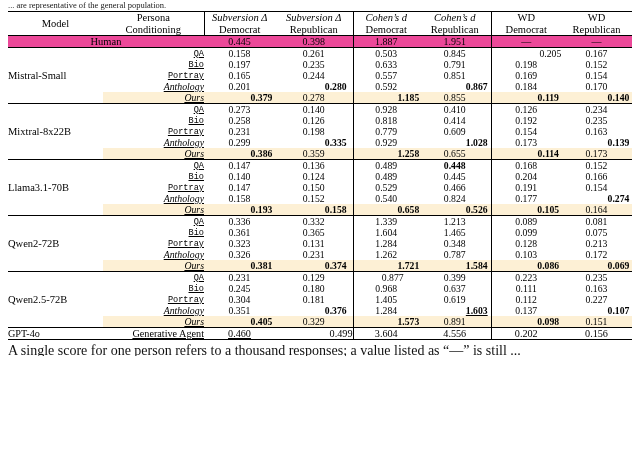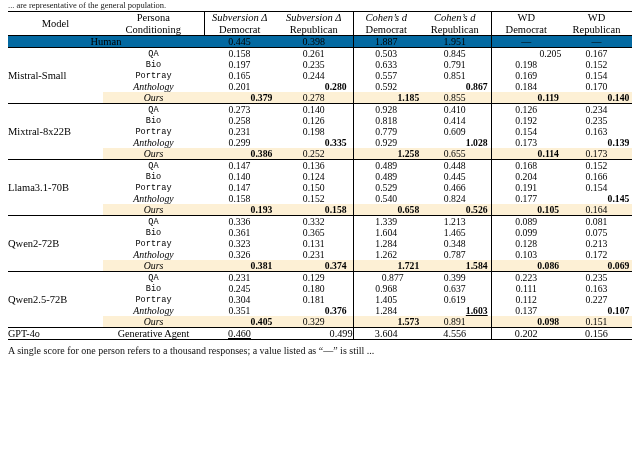--- a/index.html
+++ b/index.html
@@ -49,42 +49,43 @@
     padding: 4px 2px 5px 2px;
     vertical-align: bottom;
   }
   .rule-top { border-top: 1.3px solid #000; }
   .rule-bot { border-bottom: 1.3px solid #000; }
   .vline { border-left: 0.8px solid #000; }
   .hdr-it { font-style: italic; }
   .hdr-sub { font-style: normal; }
 
   .human-row td {
-    background: #0369a1;
+    background: #ec4899;
     text-align: center;
     padding: 3.5px 2px;
     font-size: 10px;
   }
   .human-row td.modelcell { font-size: 10.5px; }
 
   tbody td {
     text-align: center;
     padding: 1.6px 2px;
     font-size: 9.7px;
   }
   td.model {
     text-align: left;
     padding-left: 4px;
     font-size: 10.5px;
     font-family: "Liberation Serif", serif;
   }
   td.persona {
     font-family: "Liberation Mono", monospace;
     font-size: 8.6px;
-    text-align: center;
+    text-align: right;
+    text-decoration: underline;
   }
   td.persona.anth {
     font-family: "Liberation Serif", serif;
     font-style: italic;
     font-size: 9.8px;
   }
   td.persona.ours {
     font-family: "Liberation Serif", serif;
     font-style: italic;
     font-size: 9.8px;
@@ -97,21 +98,21 @@
   tr.ours td {
     background: #fdf0d5;
   }
   .b { font-weight: bold; padding-left: 44px; }
   .u { text-decoration: underline; }
   .gptrow td {
     padding: 4px 2px;
     font-size: 10.2px;
   }
   .caption-bottom {
-    font-size: 10px;
+    font-size: 14px;
     color: #111;
     padding: 5px 8px 0 8px;
     line-height: 11px;
     white-space: nowrap;
     overflow: hidden;
   }
 </style>
 </head>
 <body>
 
@@ -252,33 +253,33 @@
           <td><span>0.299</span></td>
           <td><span class=" b">0.335</span></td>
           <td class="vline"><span>0.929</span></td>
           <td><span class=" b">1.028</span></td>
           <td class="vline"><span>0.173</span></td>
           <td><span class=" b">0.139</span></td>
         </tr>
         <tr class="ours">
           <td class="persona ours">Ours</td>
           <td><span class=" b">0.386</span></td>
-          <td><span>0.252</span></td>
+          <td><span>0.359</span></td>
           <td class="vline"><span class=" b">1.258</span></td>
           <td><span>0.655</span></td>
           <td class="vline"><span class=" b">0.114</span></td>
           <td><span>0.173</span></td>
         </tr>
         <tr>
           <td class="model" rowspan="5" style="border-top: 0.8px solid rgb(0, 0, 0);">Llama3.1-70B</td>
           <td class="persona" style="border-top: 0.8px solid rgb(0, 0, 0);">QA</td>
           <td style="border-top: 0.8px solid rgb(0, 0, 0);"><span>0.147</span></td>
           <td style="border-top: 0.8px solid rgb(0, 0, 0);"><span>0.136</span></td>
           <td class="vline" style="border-top: 0.8px solid rgb(0, 0, 0);"><span>0.489</span></td>
-          <td style="border-top: 0.8px solid rgb(0, 0, 0);"><span>0.448</span></td>
+          <td style="border-top: 0.8px solid rgb(0, 0, 0); font-weight: bold;"><span>0.448</span></td>
           <td class="vline" style="border-top: 0.8px solid rgb(0, 0, 0);"><span>0.168</span></td>
           <td style="border-top: 0.8px solid rgb(0, 0, 0);"><span>0.152</span></td>
         </tr>
         <tr>
           <td class="persona">Bio</td>
           <td><span>0.140</span></td>
           <td><span>0.124</span></td>
           <td class="vline"><span>0.489</span></td>
           <td><span>0.445</span></td>
           <td class="vline"><span>0.204</span></td>
@@ -293,21 +294,21 @@
           <td class="vline"><span>0.191</span></td>
           <td><span>0.154</span></td>
         </tr>
         <tr>
           <td class="persona anth">Anthology</td>
           <td><span>0.158</span></td>
           <td><span>0.152</span></td>
           <td class="vline"><span>0.540</span></td>
           <td><span>0.824</span></td>
           <td class="vline"><span>0.177</span></td>
-          <td><span class=" b">0.145</span></td>
+          <td><span class=" b">0.274</span></td>
         </tr>
         <tr class="ours">
           <td class="persona ours">Ours</td>
           <td><span class=" b">0.193</span></td>
           <td><span class=" b">0.158</span></td>
           <td class="vline"><span class=" b">0.658</span></td>
           <td><span class=" b">0.526</span></td>
           <td class="vline"><span class=" b">0.105</span></td>
           <td><span>0.164</span></td>
         </tr>

